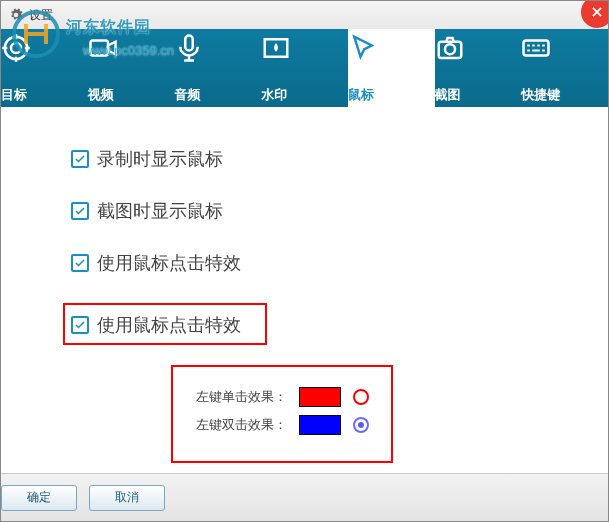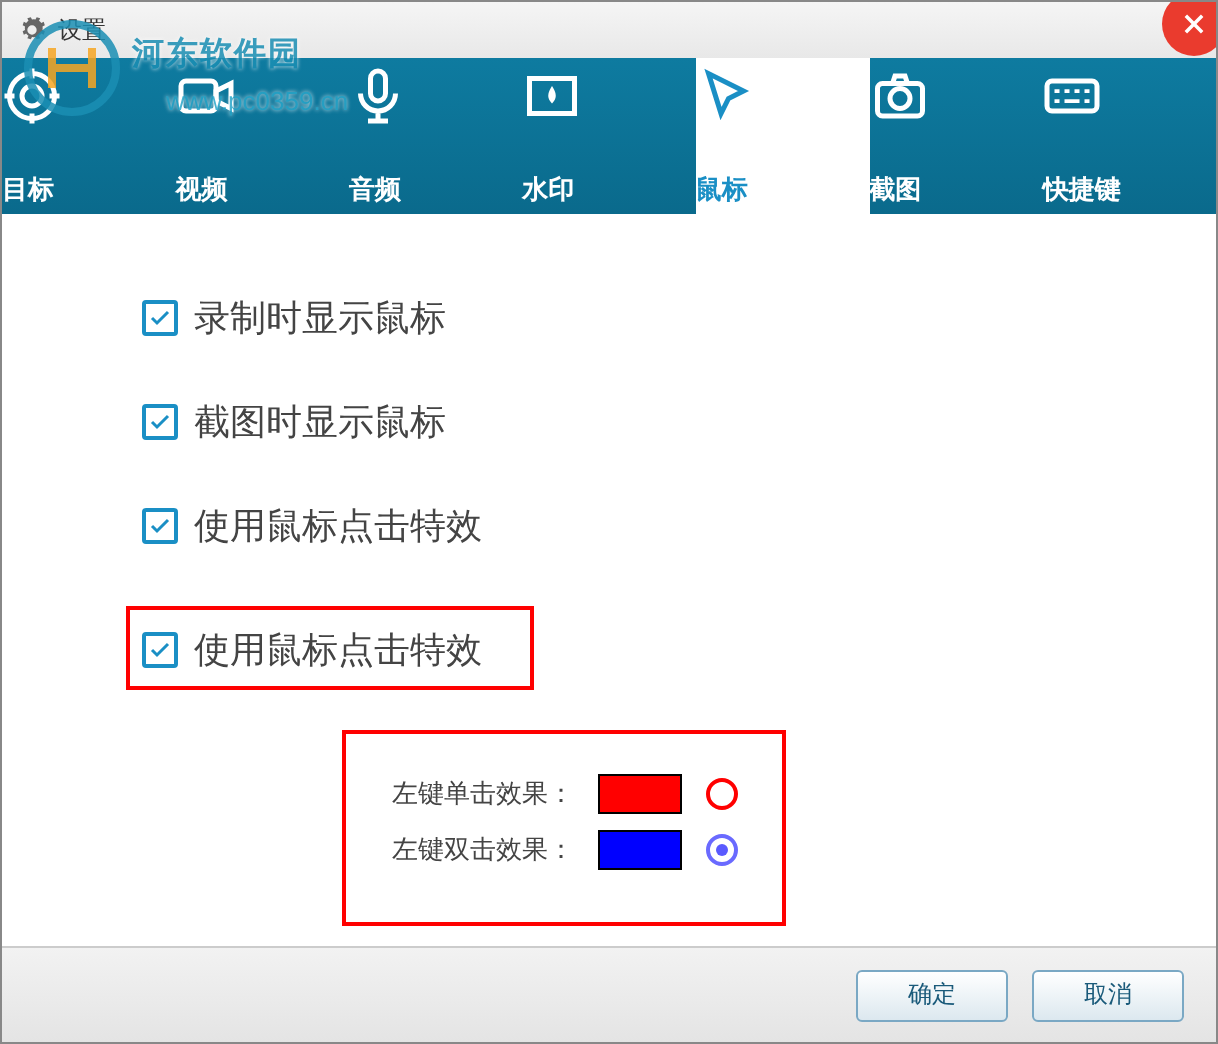--- a/index.html
+++ b/index.html
@@ -33,21 +33,21 @@
 .effect-row { display: flex; align-items: center; margin: 8px 0; }
 .effect-label { font-size: 13px; color: #444; width: 92px; text-align: right; }
 .swatch { width: 42px; height: 20px; border: 1px solid #000; margin: 0 12px; cursor: pointer; }
 .swatch.red { background: #ff0000; }
 .swatch.blue { background: #0000ff; }
 .ring { width: 16px; height: 16px; border-radius: 50%; cursor: pointer; }
 .ring.red { border: 2px solid #ff0000; }
 .ring.blue-dot { border: 2px solid #6a6aff; position: relative; }
 .ring.blue-dot::after { content: ""; position: absolute; width: 6px; height: 6px; background: #5a5aff; border-radius: 50%; top: 3px; left: 3px; }
 
-.footer { position: absolute; bottom: 0; left: 0; right: 0; height: 48px; background: linear-gradient(#f2f2f2, #e4e4e4); border-top: 1px solid #ccc; display: flex; justify-content: flex-end; align-items: center; padding-right: 16px; gap: 12px; }
+.footer { position: absolute; bottom: 0; left: 0; right: 0; height: 48px; background: linear-gradient(#f2f2f2, #e4e4e4); border-top: 1px solid #ccc; display: flex; justify-content: flex-start; align-items: center; padding-right: 16px; gap: 12px; }
 .btn { width: 76px; height: 26px; background: linear-gradient(#fff, #dce8ef); border: 1px solid #7aa8c4; border-radius: 3px; font-size: 12px; color: #1a5a7a; cursor: pointer; }
 </style>
 </head>
 <body>
 
 <div class="titlebar">
   <svg class="gear" viewBox="0 0 24 24">
       <path fill="#666" d="M12 8a4 4 0 100 8 4 4 0 000-8zm9 4l2 1-1 3-2-1a8 8 0 01-2 2l1 2-3 1-1-2a8 8 0 01-3 0l-1 2-3-1 1-2a8 8 0 01-2-2l-2 1-1-3 2-1a8 8 0 010-3l-2-1 1-3 2 1a8 8 0 012-2l-1-2 3-1 1 2a8 8 0 013 0l1-2 3 1-1 2a8 8 0 012 2l2-1 1 3-2 1a8 8 0 010 3z"></path>
     </svg>
   <span class="titlebar-text">设置</span>

